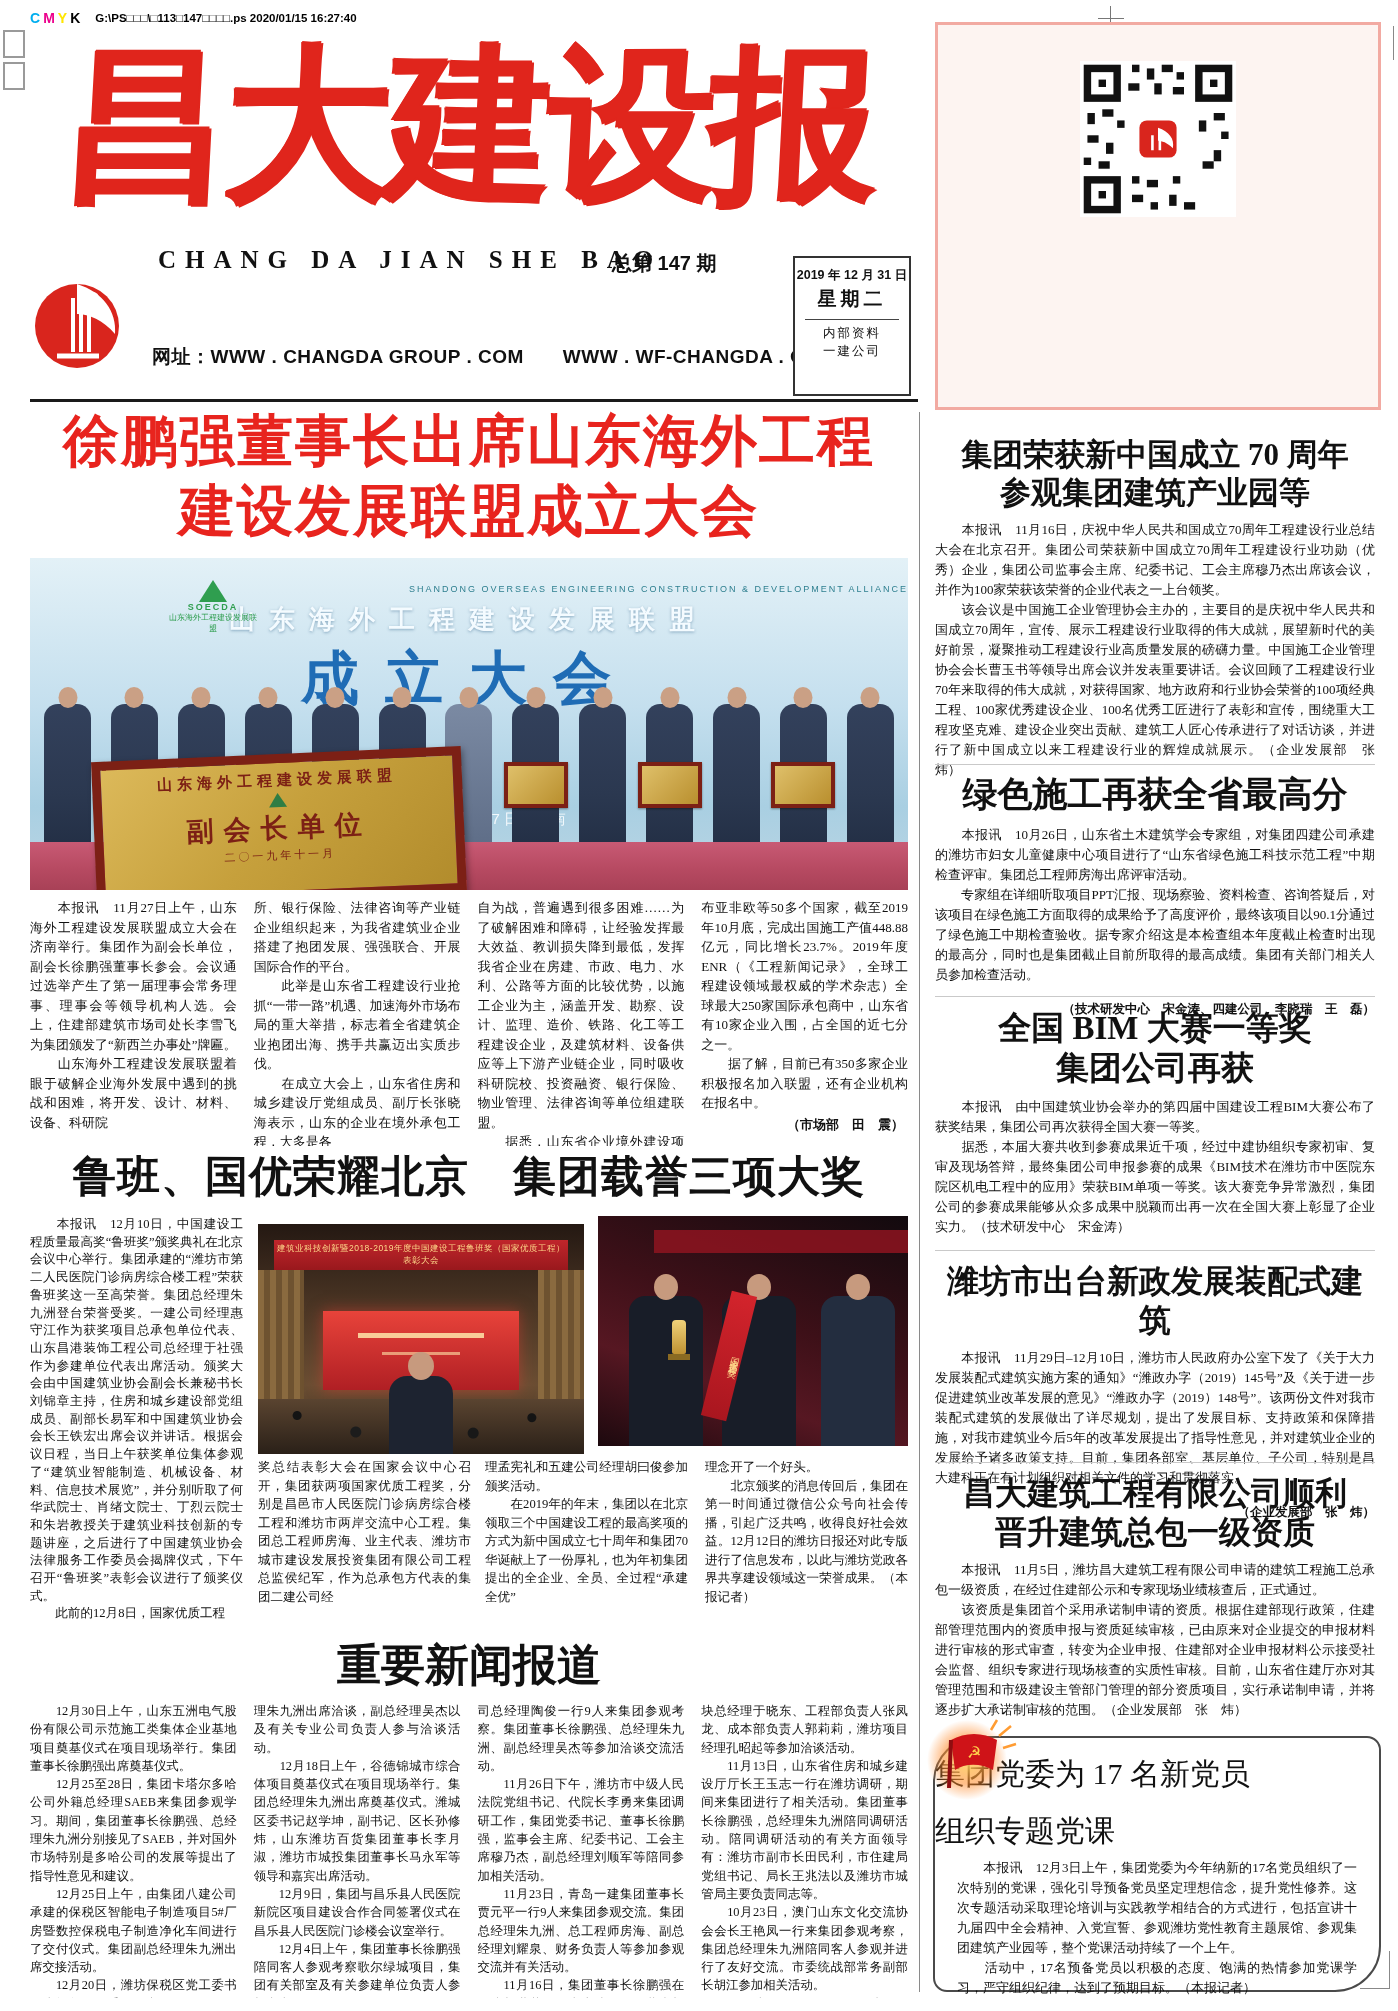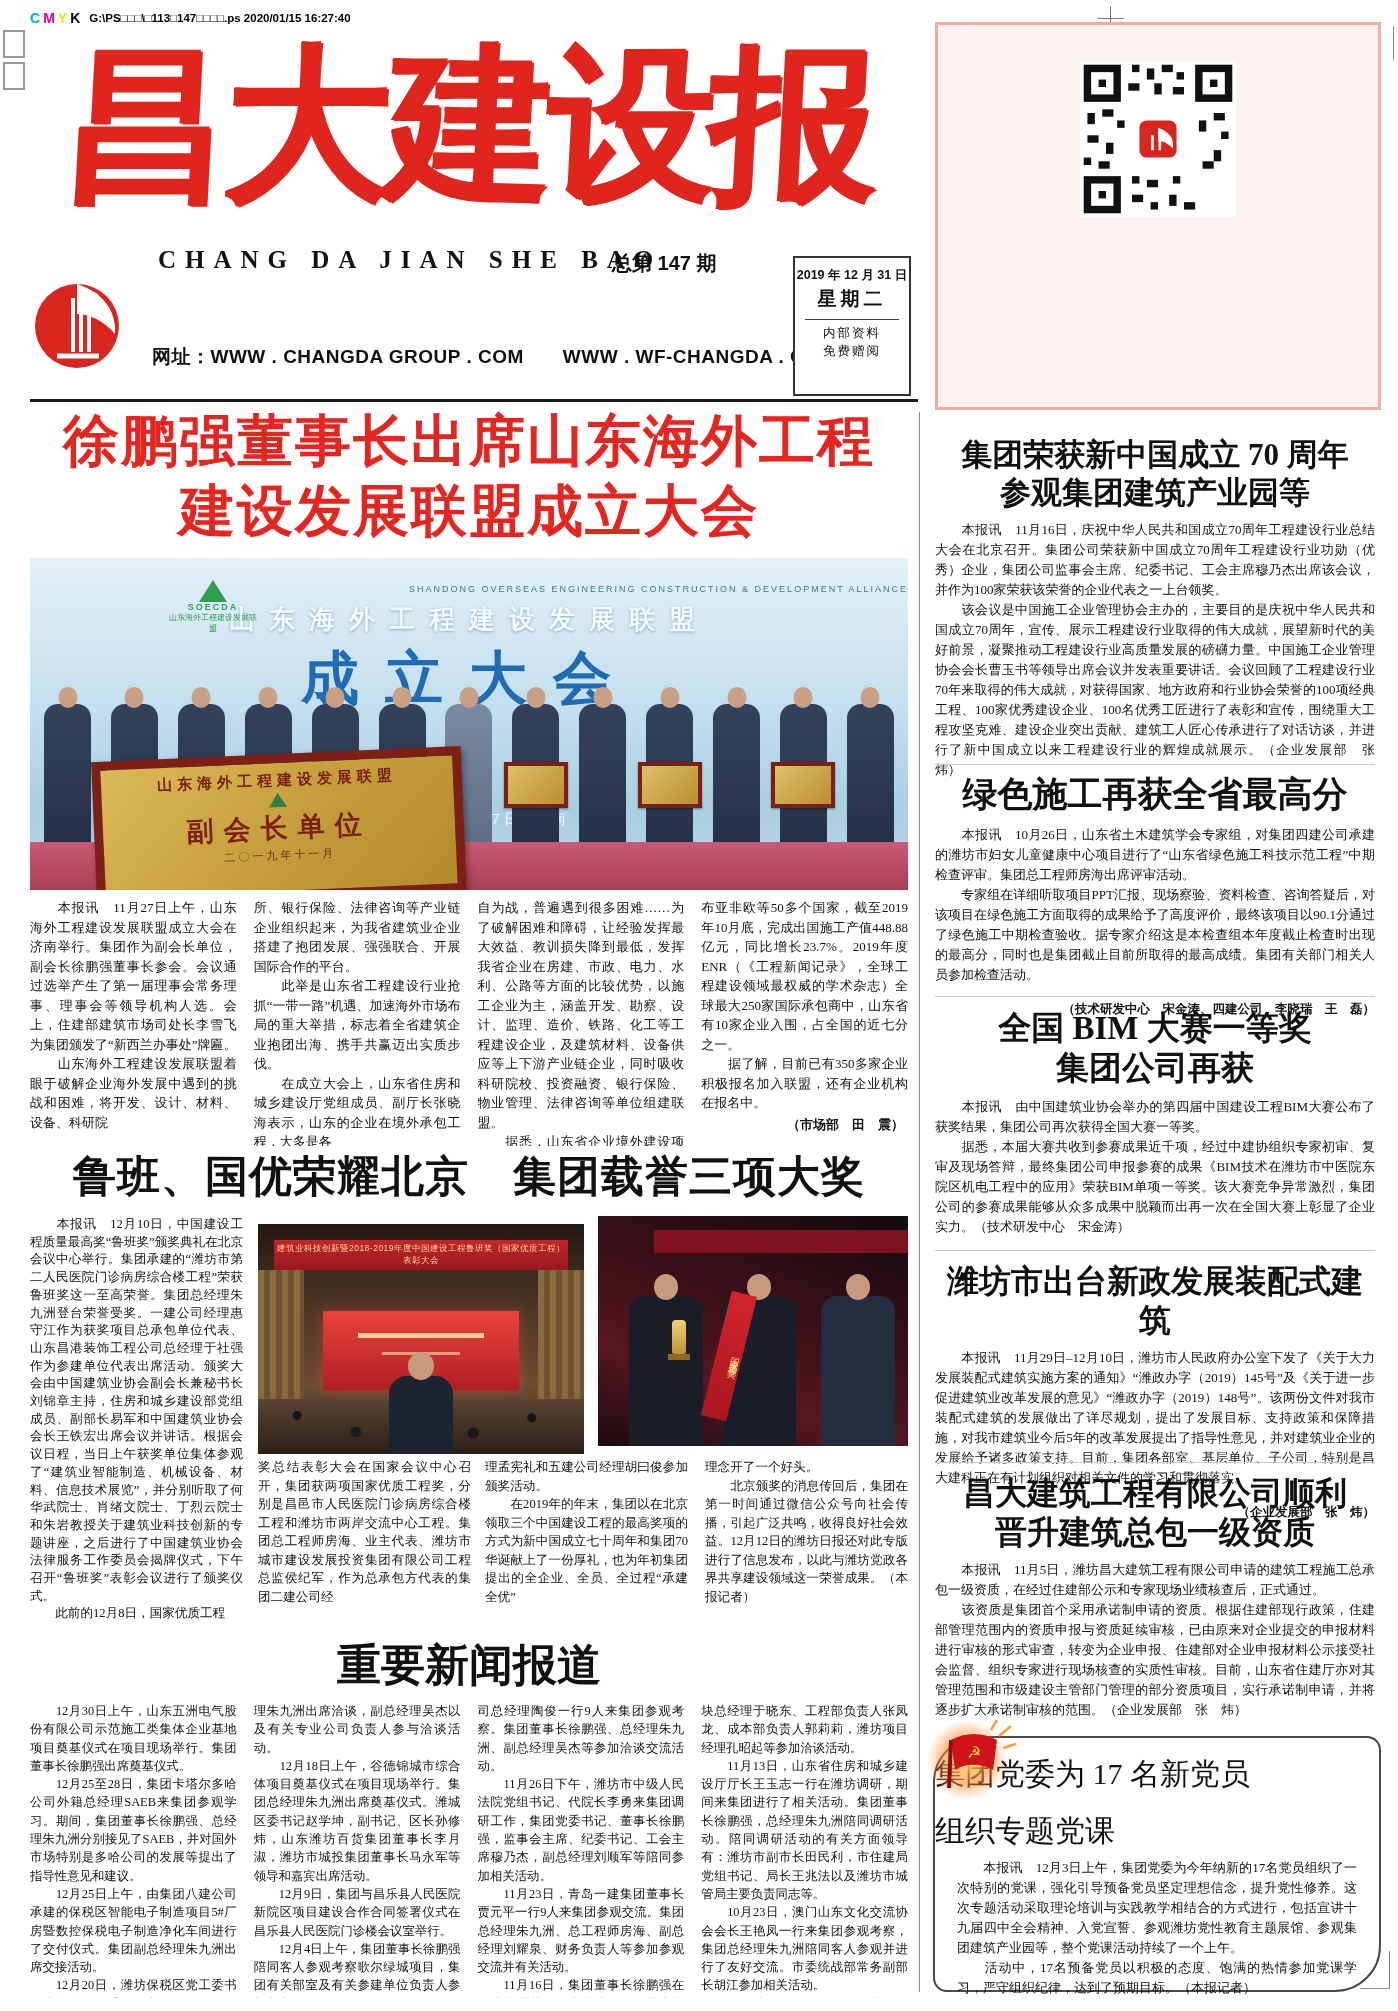--- a/index.html
+++ b/index.html
@@ -1,20 +1,20 @@
 <!DOCTYPE html>
 <html><head>
 <meta charset="utf-8">
 <style>
   html,body{margin:0;padding:0;background:#e9e9e9;}
   .page{position:relative;width:1398px;height:2011px;background:#ffffff;margin:0 auto;
         font-family:"Liberation Serif","DejaVu Serif",serif;color:#111;overflow:hidden;}
   
   .print-strip{position:absolute;left:30px;top:6px;height:24px;font-family:"Liberation Sans",sans-serif;
-               font-weight:bold;font-size:14px;display:flex;gap:6px;align-items:center;justify-content:center;}
+               font-weight:bold;font-size:14px;display:flex;gap:12px;align-items:center;justify-content:center;}
   .cmyk span{margin-right:3px;}
   .cmyk .c{color:#00aeef}.cmyk .m{color:#ec008c}.cmyk .y{color:#ffe600}.cmyk .k{color:#000}
   .fileinfo{font-size:11.5px;letter-spacing:0;color:#000;}
   .regbox{position:absolute;border:2px solid #9a9a9a;width:18px;height:24px;left:3px;}
   .crop-cross{position:absolute;left:1098px;top:6px;width:26px;height:26px;}
   .crop-cross:before,.crop-cross:after{content:"";position:absolute;background:#777;}
   .crop-cross:before{left:12px;top:0;width:1px;height:26px;}
   .crop-cross:after{left:0;top:12px;width:26px;height:1px;}
   .edge-tick-tr{position:absolute;right:4px;top:26px;width:1px;height:34px;background:#888;}
   .corner-br:before{content:"";position:absolute;right:8px;bottom:22px;width:1px;height:38px;background:#888;}
@@ -182,21 +182,21 @@
     </svg>
   </div>
   <div class="pinyin">CHANG DA JIAN SHE BAO</div>
   <div class="issue-no">总第 147 期</div>
   <div class="url-line">网址：WWW . CHANGDA GROUP . COM　　WWW . WF-CHANGDA . COM</div>
   <div class="date-box">
     <div class="d1">2019 年 12 月 31 日</div>
     <div class="d2">星期二</div>
     <hr>
     <div class="d3">内部资料</div>
-    <div class="d3">免费赠阅</div>
+    <div class="d3">一建公司</div>
   </div>
   <div class="qr-box">
     <svg width="156" height="156" viewBox="0 0 42 42">
       <rect x="0" y="0" width="42" height="42" fill="#fff"></rect>
       <g fill="#111">
         <rect x="1" y="1" width="10" height="10"></rect>
           <rect x="31" y="1" width="10" height="10"></rect>
           <rect x="1" y="31" width="10" height="10"></rect>
         <rect x="14" y="1" width="2" height="2"></rect>
           <rect x="18" y="2" width="2" height="3"></rect>

